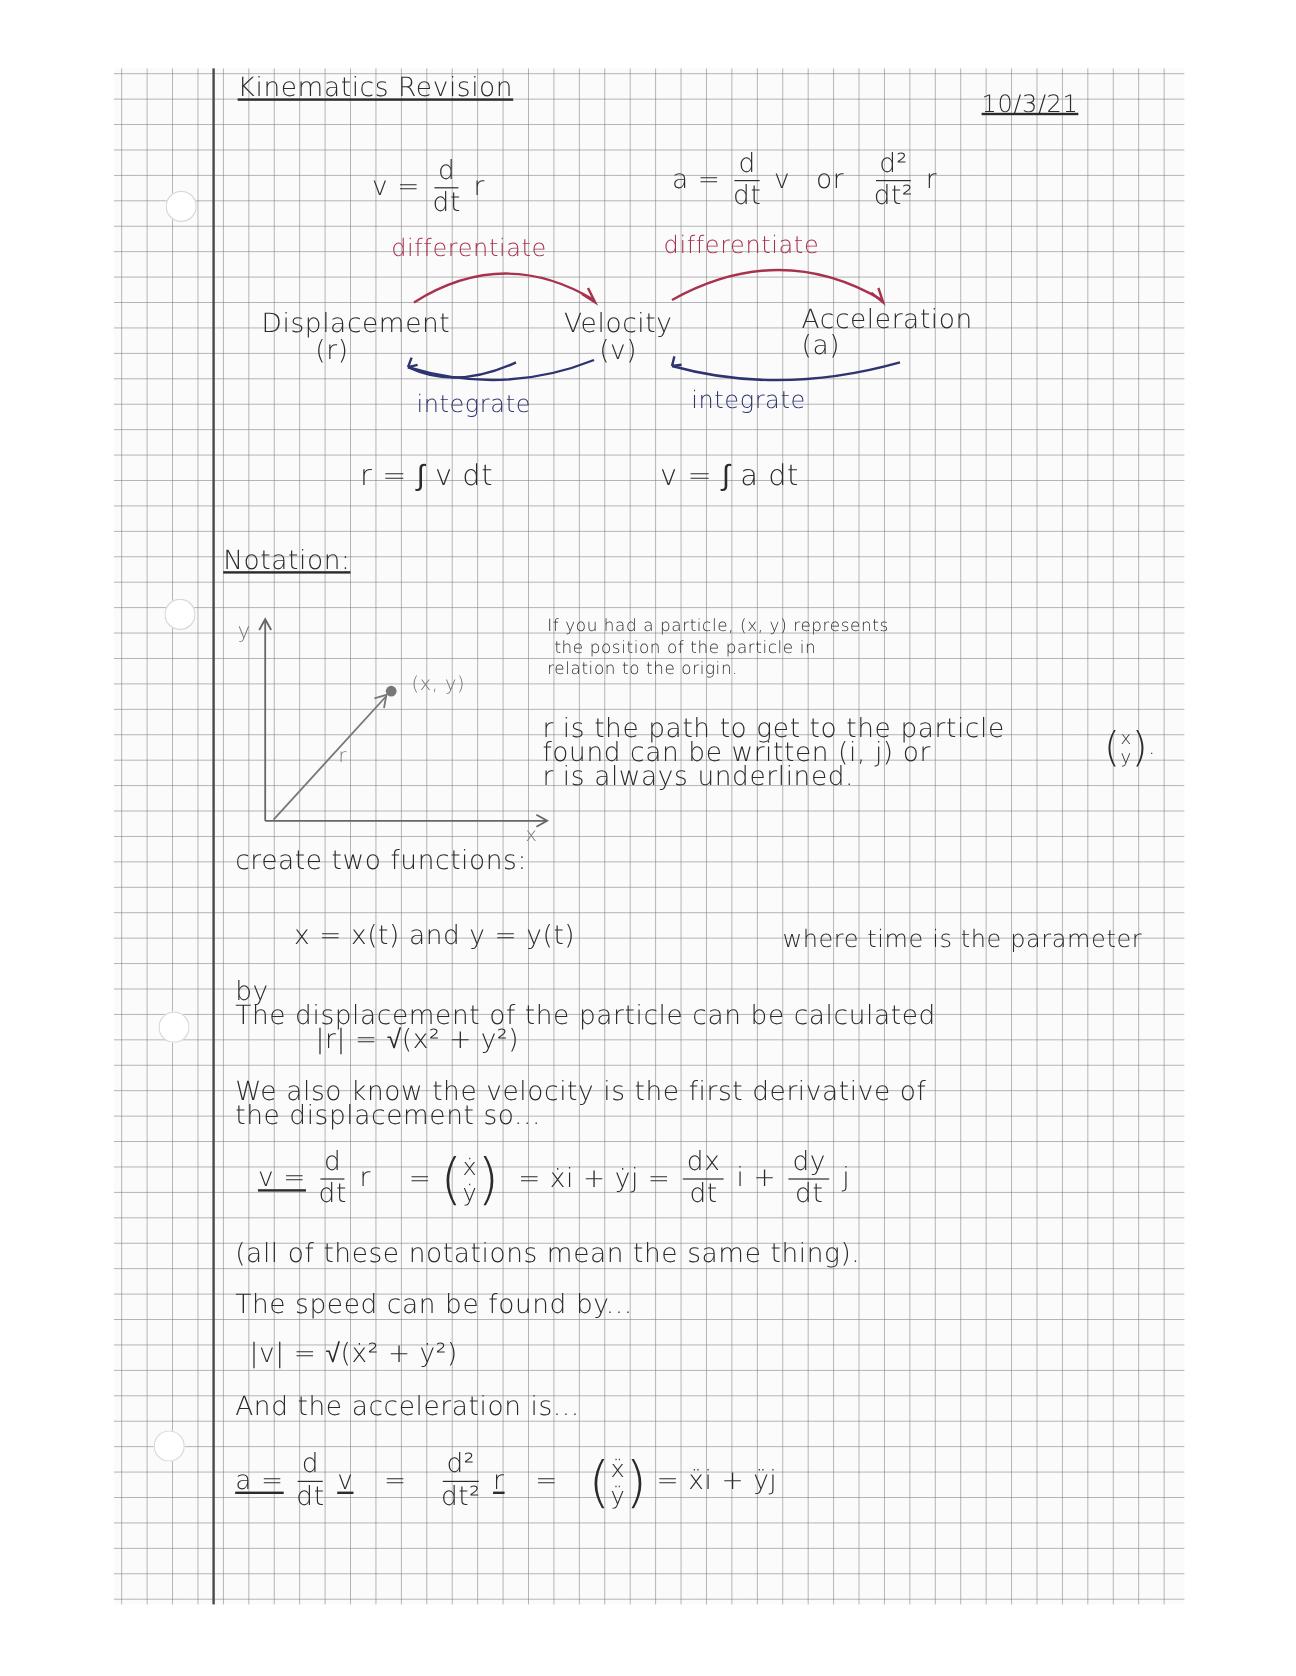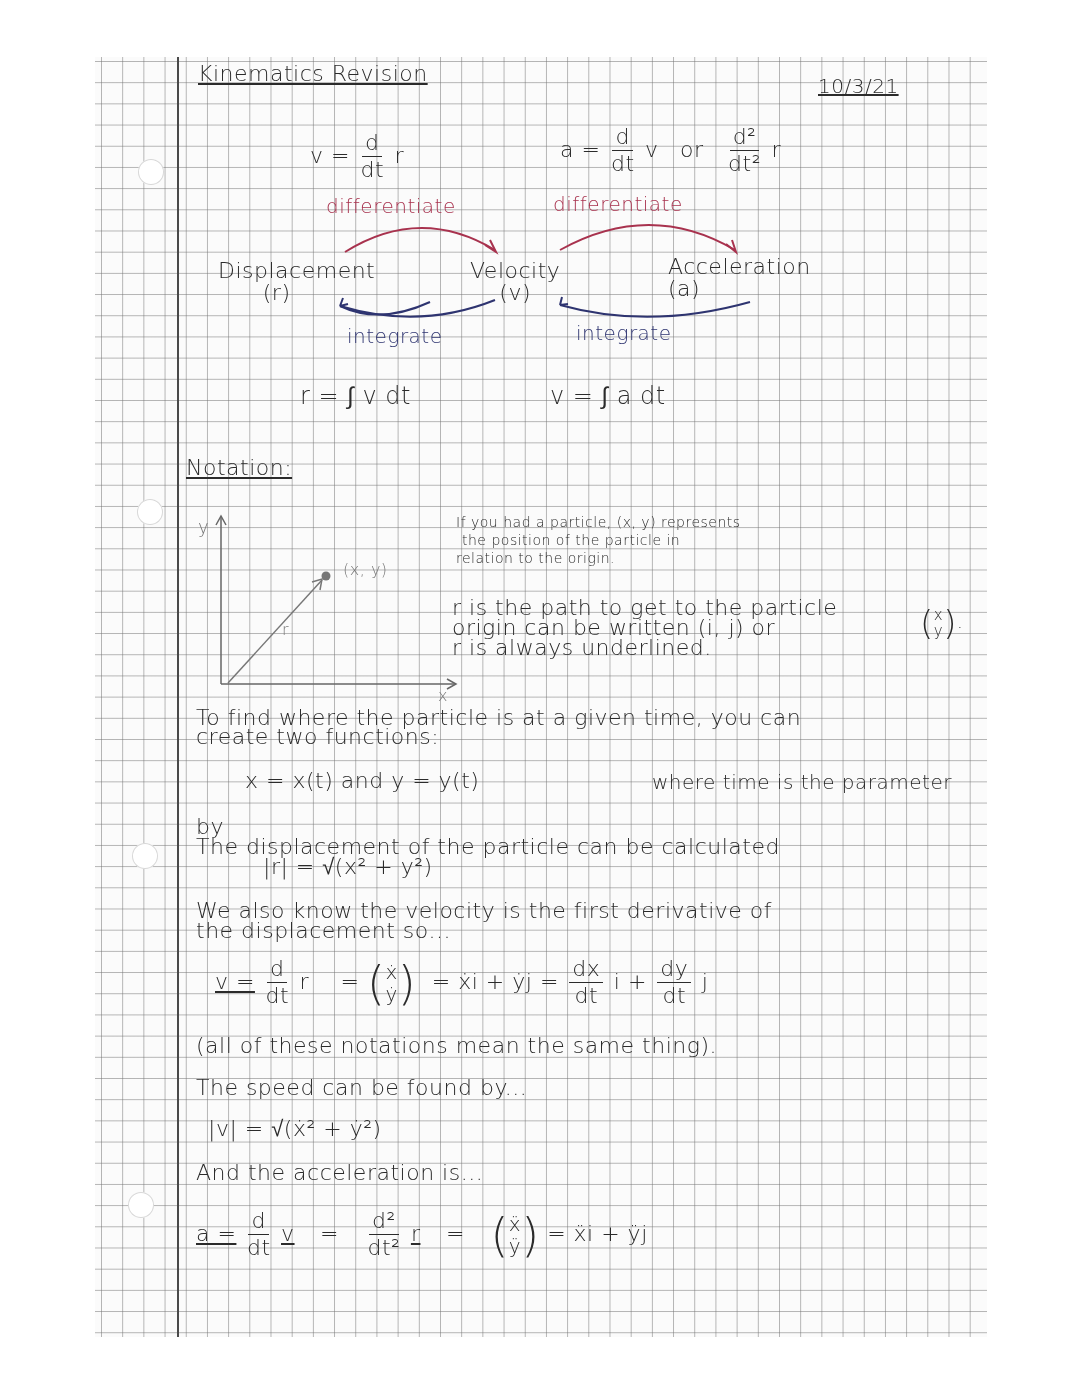--- a/index.html
+++ b/index.html
@@ -117,32 +117,31 @@
 <div class="hw grey" style="left:343px;top:562px;font-size:16px">(x, y)</div>
 <div class="hw grey" style="left:282px;top:622px;font-size:16px">r</div>
 
 <div class="hw" style="left:456px;top:513px;font-size:14px;line-height:18px">
   <div>If you had a particle, (x, y) represents</div>
   <div style="margin-left:6px">the position of the particle in</div>
   <div>relation to the origin.</div>
 </div>
 <div class="hw" style="left:452px;top:598px;font-size:22px;line-height:20px">
   <div>r is the path to get to the particle</div>
-  <div>origin can be written (i, j) or</div>
+  <div>found can be written (i, j) or</div>
   <div>r is always underlined.</div>
 </div>
 <div class="hw" style="left:920px;top:606px;font-size:18px">
   <span class="paren" style="font-size:34px">(</span><span class="col" style="font-size:15px">
       <span>x</span>
       <span>y</span>
     </span><span class="paren" style="font-size:34px">)</span>.
 </div>
 
 <div class="hw body" style="left:196px;top:708px;line-height:19px">
-  <div>To find where the particle is at a given time, you can</div>
   <div>create two functions:</div>
 </div>
 <div class="hw math" style="left:245px;top:770px">x = x(t)   and   y = y(t)</div>
 <div class="hw body" style="left:652px;top:772px;font-size:20px">where time is the parameter</div>
 <div class="hw body" style="left:196px;top:817px;line-height:20px">
   <div>by</div>
   <div>The displacement of the particle can be calculated</div>
 </div>
 <div class="hw math" style="left:263px;top:856px">|r| = √(x² + y²)</div>
 

